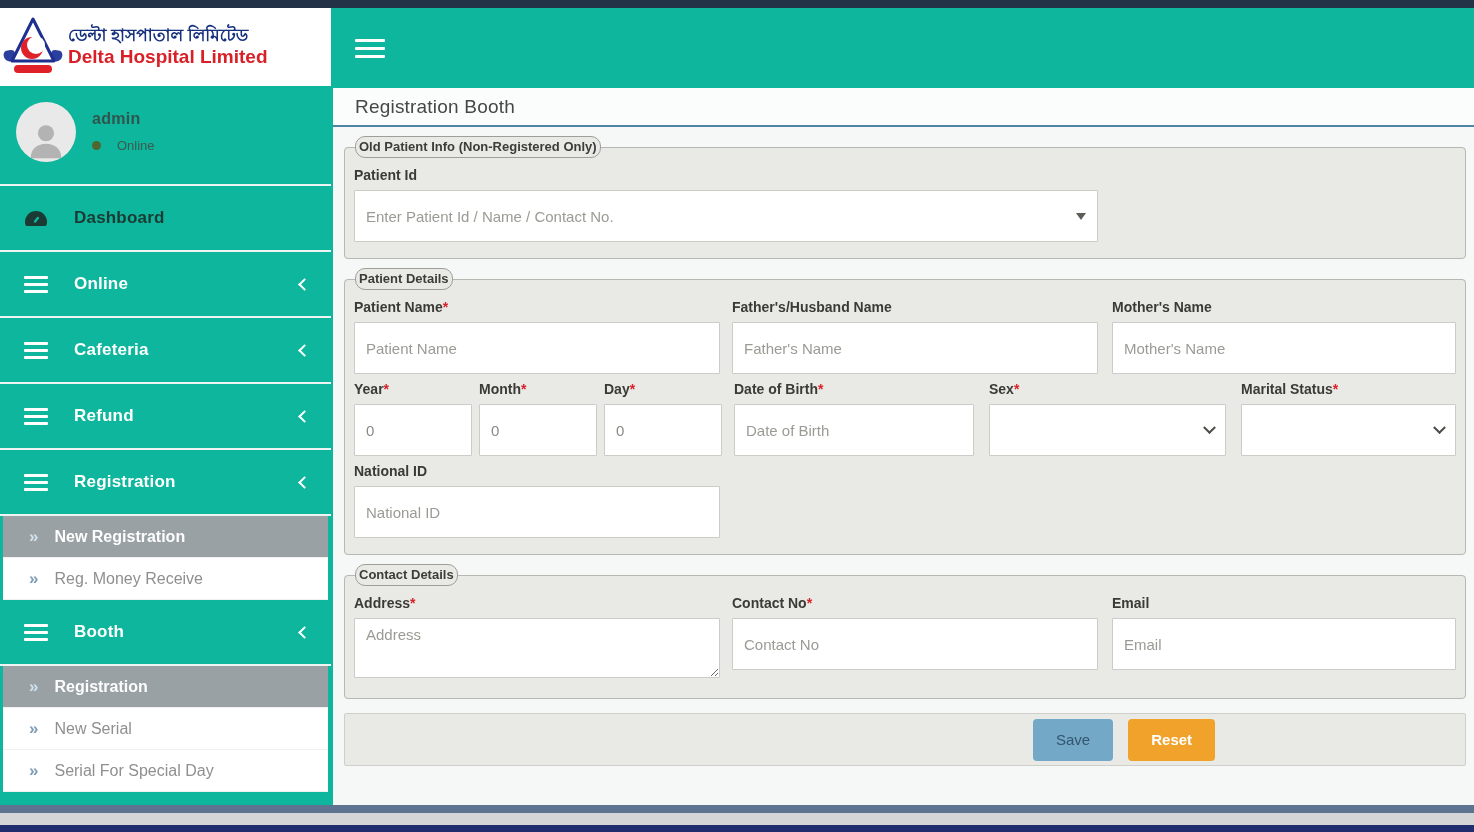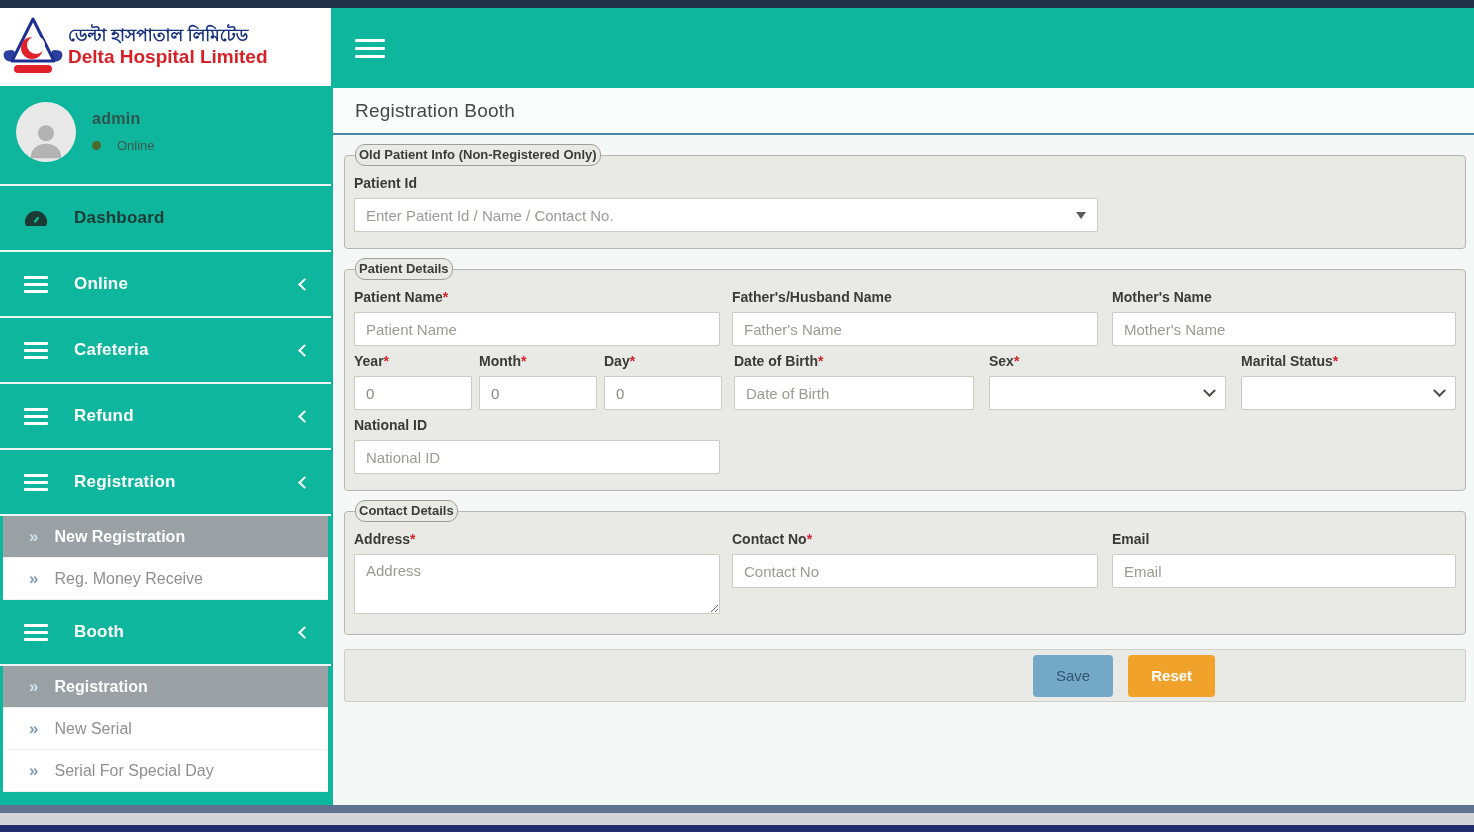--- a/index.html
+++ b/index.html
@@ -37,36 +37,36 @@
   .sub-arrow { font-size:17px; font-weight:bold; color:#7f9cb6; }
   .sub-item.active { background:#99a1a5; color:#fdfdfd; font-weight:bold; }
   .sub-item.active .sub-arrow { color:#cfe2ee; }
 
   
   .content-col { flex:1; display:flex; flex-direction:column; border-left:2px solid #0db69c; min-width:0; }
   .topbar { height:80px; background:#0db69c; display:flex; align-items:center; padding-left:22px; }
   .hamburger { width:30px; display:flex; flex-direction:column; gap:5px; cursor:pointer; }
   .hamburger i { display:block; height:3px; background:#fff; border-radius:1px; }
 
-  .page-header { height:47px; background:#fbfcfc; border-bottom:2px solid #4d87a5; display:flex; align-items:center; padding-left:22px; }
+  .page-header { height:39px; background:#fbfcfc; border-bottom:2px solid #4d87a5; display:flex; align-items:center; padding-left:22px; }
   .page-header h1 { font-size:19px; font-weight:normal; color:#474747; letter-spacing:.2px; }
 
   .content { flex:1; background:#f6f7f7; padding:9px 8px 0 11px; overflow:hidden; }
 
   fieldset { background:#e9e9e5; border:1px solid #b8b8b2; border-radius:4px; padding:2px 9px 16px 9px; margin-bottom:9px; }
   legend { background:#e9e9e5; border:1px solid #9f9f99; border-radius:10px; padding:2px 3px 3px; font-size:13px; font-weight:bold; color:#3c3c38; margin-left:1px; }
   .fld-label { font-size:14px; font-weight:bold; color:#3a3a36; margin:7px 0 7px; }
   .star { color:#d8232a; }
   .row { display:flex; }
   .g12 { margin-right:12px; } .g14 { margin-right:14px; } .g7 { margin-right:7px; } .g15 { margin-right:15px; }
   .w366 { width:366px; flex:0 0 366px; } .w118 { width:118px; flex:0 0 118px; }
   .w240 { width:240px; flex:0 0 240px; } .w237 { width:237px; flex:0 0 237px; }
   .grow { flex:1 1 auto; min-width:0; }
 
-  input[type=text], .selbox, textarea { width:100%; height:34px; background:#fff; border:1px solid #ccccc6; padding:0 11px; font-size:15px; color:#8a8a84; font-family:"Liberation Sans", sans-serif; border-radius:1px; }
+  input[type=text], .selbox, textarea { width:100%; height:52px; background:#fff; border:1px solid #ccccc6; padding:0 11px; font-size:15px; color:#8a8a84; font-family:"Liberation Sans", sans-serif; border-radius:1px; }
   input::placeholder, textarea::placeholder { color:#9b9b95; opacity:1; }
   textarea { height:60px; padding-top:7px; resize:both; }
   .selbox { display:flex; align-items:center; cursor:pointer; }
   .selbox .ph { color:#9b9b95; flex:1; white-space:nowrap; overflow:hidden; }
   .caret-down { margin-left:auto; width:0; height:0; border-left:5px solid transparent; border-right:5px solid transparent; border-top:7px solid #5c5c58; }
   .chev-down { margin-left:auto; width:9px; height:9px; border-right:2px solid #4c4c48; border-bottom:2px solid #4c4c48; transform:rotate(45deg) translate(-2px,-2px); }
 
   .btn-bar { height:53px; background:#e9e9e5; border:1px solid #cfcfca; border-radius:2px; margin-top:14px; display:flex; align-items:center; padding-left:688px; gap:15px; }
   .btn { height:42px; border:none; border-radius:4px; font-size:15px; font-family:"Liberation Sans", sans-serif; cursor:pointer; padding:0 23px; }
   .btn-save { background:#74a8c7; color:#33566e; }

